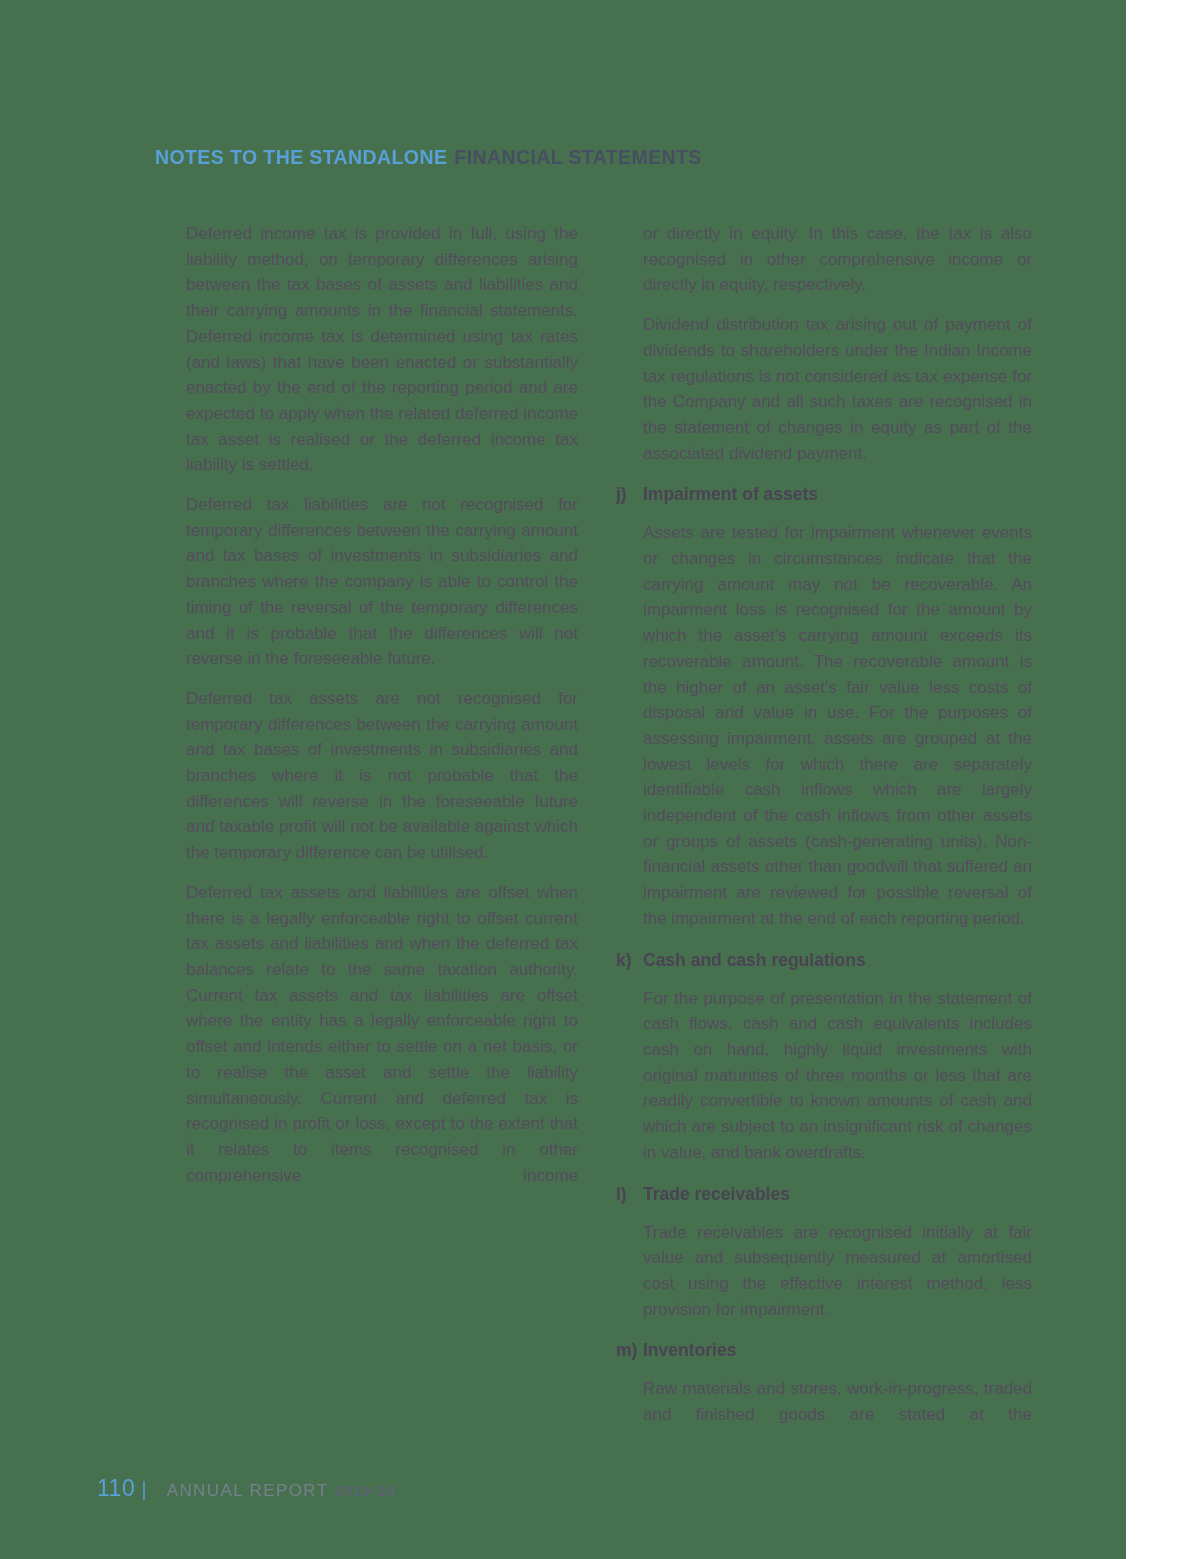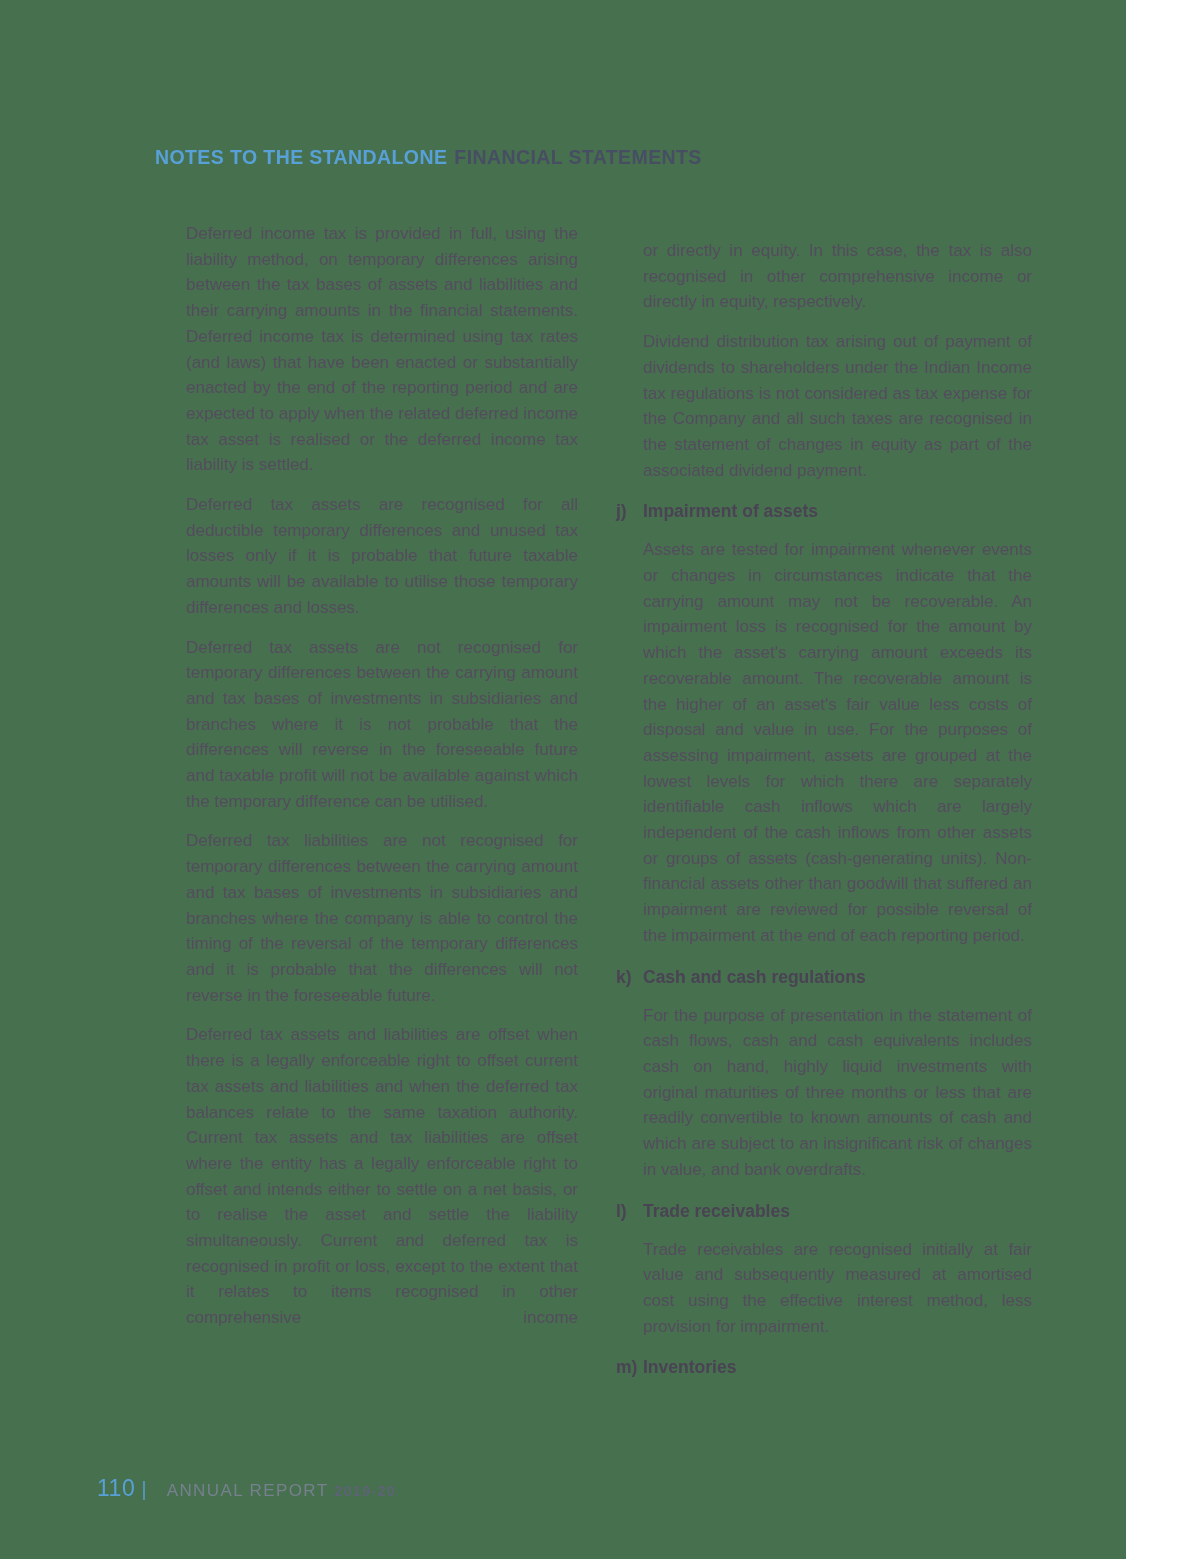--- a/index.html
+++ b/index.html
@@ -27,21 +27,21 @@
   .page-header .rest{color:var(--header-rest,#474E63);}
   .left-column{
     position:absolute;
     left:186px;
     top:221px;
     width:392px;
   }
   .right-column{
     position:absolute;
     left:616px;
-    top:238px;
+    top:221px;
     width:416px;
   }
   .body-para{
     margin:0 0 14px 0;
     font-size:17px;
     line-height:25.7px;
     text-align:justify;
     color:var(--body-text,#544C5E);
   }
   .right-column .body-para{margin-left:27px;}
@@ -93,23 +93,22 @@
 <body>
 
 <div class="page">
 
   <div class="page-header">
     <span class="accent">NOTES TO THE STANDALONE</span><span class="rest">FINANCIAL STATEMENTS</span>
   </div>
 
   <div class="left-column">
       <p class="body-para">Deferred income tax is provided in full, using the liability method, on temporary differences arising between the tax bases of assets and liabilities and their carrying amounts in the financial statements. Deferred income tax is determined using tax rates (and laws) that have been enacted or substantially enacted by the end of the reporting period and are expected to apply when the related deferred income tax asset is realised or the deferred income tax liability is settled.</p>
-      <p class="body-para">Deferred tax assets are recognised for all deductible temporary differences and unused tax losses only if it is probable that future taxable amounts will be available to utilise those temporary differences and losses.</p>
+      <p class="body-para">Deferred tax liabilities are not recognised for temporary differences between the carrying amount and tax bases of investments in subsidiaries and branches where the company is able to control the timing of the reversal of the temporary differences and it is probable that the differences will not reverse in the foreseeable future.</p>
       <p class="body-para">Deferred tax assets are not recognised for temporary differences between the carrying amount and tax bases of investments in subsidiaries and branches where it is not probable that the differences will reverse in the foreseeable future and taxable profit will not be available against which the temporary difference can be utilised.</p>
-      <p class="body-para">Deferred tax liabilities are not recognised for temporary differences between the carrying amount and tax bases of investments in subsidiaries and branches where the company is able to control the timing of the reversal of the temporary differences and it is probable that the differences will not reverse in the foreseeable future.</p>
       <p class="body-para justify-last">Deferred tax assets and liabilities are offset when there is a legally enforceable right to offset current tax assets and liabilities and when the deferred tax balances relate to the same taxation authority. Current tax assets and tax liabilities are offset where the entity has a legally enforceable right to offset and intends either to settle on a net basis, or to realise the asset and settle the liability simultaneously. Current and deferred tax is recognised in profit or loss, except to the extent that it relates to items recognised in other comprehensive income</p>
     </div>
 
   <div class="right-column">
       <p class="body-para">or directly in equity. In this case, the tax is also recognised in other comprehensive income or directly in equity, respectively.</p>
       <p class="body-para">Dividend distribution tax arising out of payment of dividends to shareholders under the Indian Income tax regulations is not considered as tax expense for the Company and all such taxes are recognised in the statement of changes in equity as part of the associated dividend payment.</p>
       <div class="section-heading-row">
         <span class="section-label">j)</span>
         <span class="section-title">Impairment of assets</span>
       </div>
@@ -121,20 +120,21 @@
       <p class="body-para">For the purpose of presentation in the statement of cash flows, cash and cash equivalents includes cash on hand, highly liquid investments with original maturities of three months or less that are readily convertible to known amounts of cash and which are subject to an insignificant risk of changes in value, and bank overdrafts.</p>
       <div class="section-heading-row">
         <span class="section-label">l)</span>
         <span class="section-title">Trade receivables</span>
       </div>
       <p class="body-para">Trade receivables are recognised initially at fair value and subsequently measured at amortised cost using the effective interest method, less provision for impairment.</p>
       <div class="section-heading-row">
         <span class="section-label">m)</span>
         <span class="section-title">Inventories</span>
       </div>
+      <p class="body-para justify-last">Raw materials and stores, work-in-progress, traded and finished goods are stated at the</p>
     </div>
 
   <div class="page-footer">
     <span class="num">110</span>
     <span class="sep">|</span>
     <span class="label">ANNUAL REPORT</span>
     <span class="period">2019-20</span>
   </div>
 
 </div>

